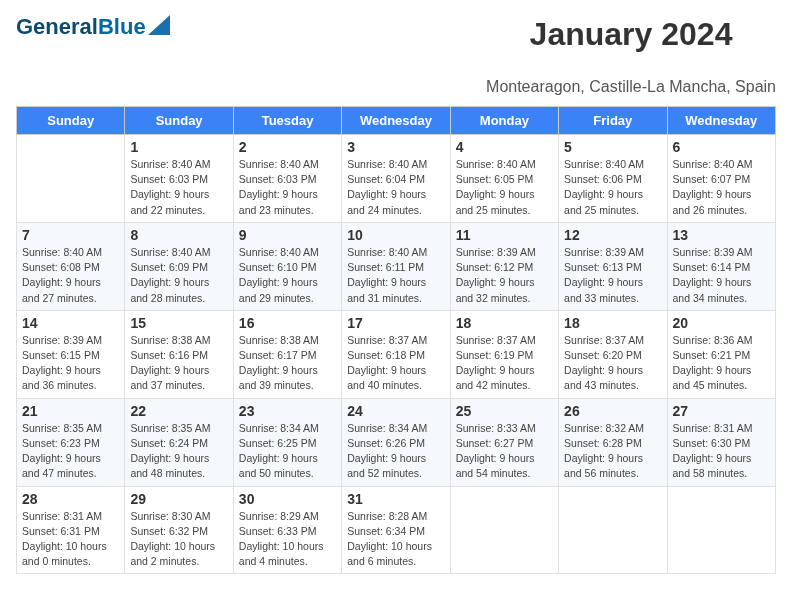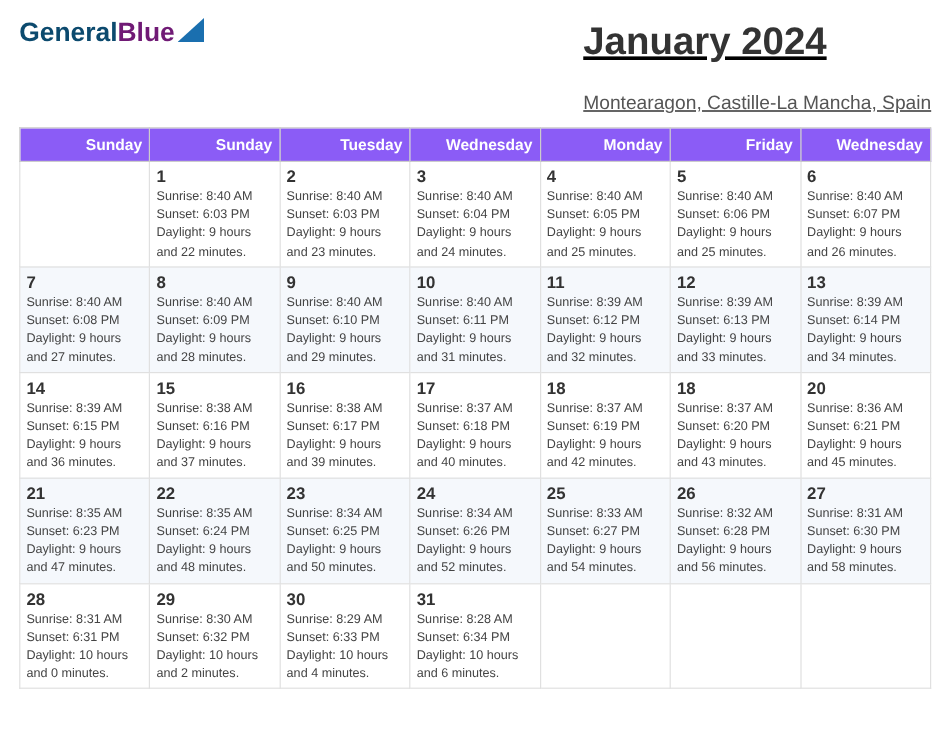--- a/index.html
+++ b/index.html
@@ -20,44 +20,43 @@
       display: flex;
       flex-direction: column;
       align-items: flex-start;
     }
     .logo-text {
       font-size: 22px;
       font-weight: bold;
       line-height: 1;
     }
     .logo-general { color: #0c4a6e; }
-    .logo-blue { color: #701a75; }
+    .logo-blue { color: #0369a1; }
     .title-area {
-      text-align: left;
-      text-decoration: underline;
+      text-align: center;
     }
     .month-title {
       font-size: 32px;
       font-weight: bold;
       color: #333;
     }
     .location-title {
       font-size: 16px;
       color: #555;
       margin-top: 25px;
     }
     table {
       width: 100%;
       border-collapse: collapse;
       font-size: 11px;
     }
     thead tr th {
-      background-color: #8b5cf6;
+      background-color: #3b82f6;
       color: #fff;
-      text-align: right;
+      text-align: center;
       padding: 6px 6px;
       font-size: 13px;
       font-weight: bold;
       border: 1px solid #ccc;
     }
     tbody tr {
       border-bottom: 1px solid #ddd;
     }
     tbody tr td {
       vertical-align: top;

